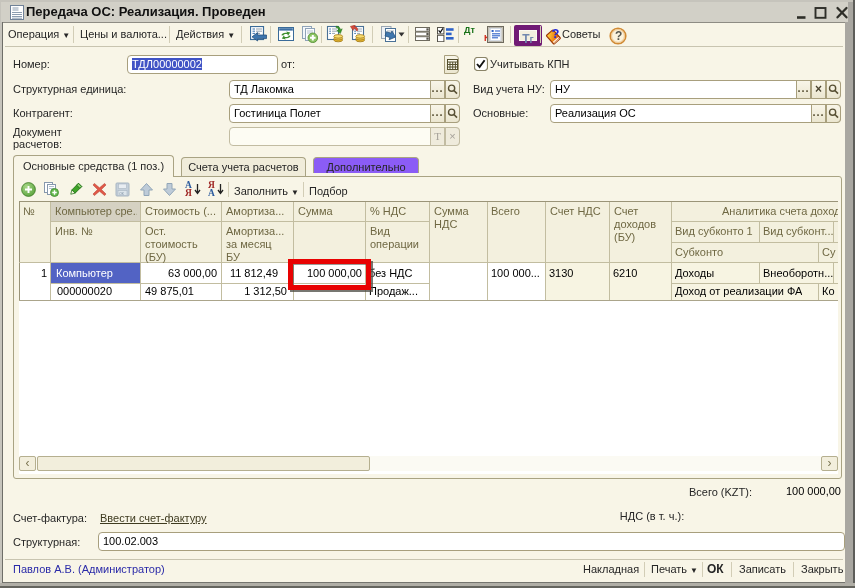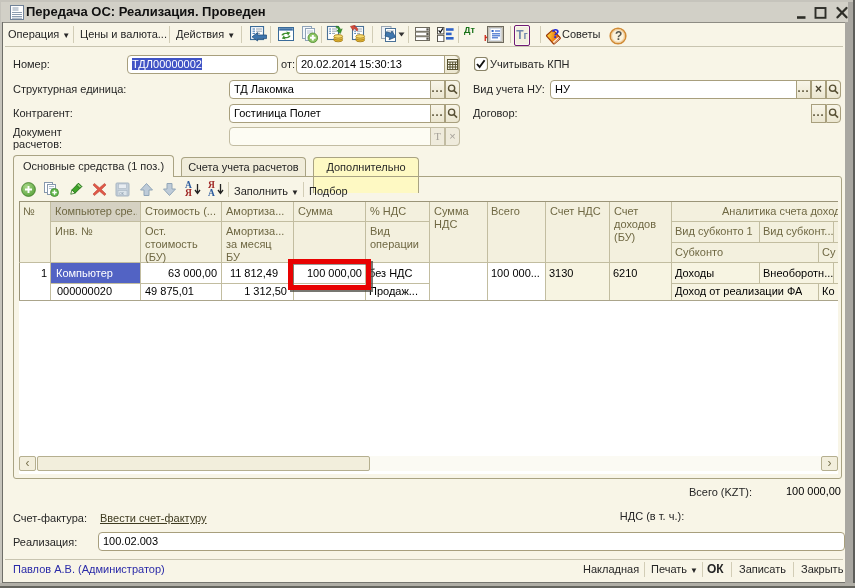--- a/index.html
+++ b/index.html
@@ -159,21 +159,21 @@
  <rect x="3.2" y="2.6" width="10.6" height="11.8" fill="#fff" stroke="#B8C4D4" stroke-width="0.5"></rect>
  <rect x="4.6" y="4" width="2" height="2" fill="#2E62C8"></rect>
  <g stroke="#2E62C8" stroke-width="1.1">
         <line x1="8" y1="5" x2="13" y2="5"></line>
         <line x1="5" y1="7.8" x2="13" y2="7.8"></line>
         <line x1="5" y1="9.8" x2="13" y2="9.8"></line>
         <line x1="5" y1="11.8" x2="11" y2="11.8"></line>
       </g>
 </svg>
 <div class="sep" style="left:510px;top:26px;height:17px"></div>
-<div class="ab" style="left:514px;top:25px;width:16px;height:21px;background:#F3EFDF;border:1px solid #701a75;border-radius:2px;box-sizing:border-box;text-align:center;font-size:12px;color:#7188AE;line-height:19px;font-weight:bold;box-shadow:inset 0 0 0 1px #FBF9F0">Т<span style="font-size:10px">г</span></div>
+<div class="ab" style="left:514px;top:25px;width:28px;height:21px;background:#F3EFDF;border:5px solid #701a75;border-radius:2px;box-sizing:border-box;text-align:center;font-size:12px;color:#7188AE;line-height:19px;font-weight:bold;box-shadow:inset 0 0 0 1px #FBF9F0">Т<span style="font-size:10px">г</span></div>
 <div class="sep" style="left:540px;top:26px;height:17px"></div>
 <svg class="ab" style="left:544px;top:25px" width="20" height="20" viewBox="0 0 20 20">
  <defs>
         <linearGradient id="bk" x1="0" y1="0" x2="0.6" y2="1">
           <stop offset="0" stop-color="#FFE24A"></stop>
           <stop offset="0.5" stop-color="#F49A1E"></stop>
           <stop offset="1" stop-color="#E05A10"></stop>
         </linearGradient>
       </defs>
  <g transform="rotate(-42 9 12)">
@@ -186,21 +186,20 @@
 <div class="tbtn" style="left:562px;top:24px">Советы</div>
 <svg class="ab" style="left:609px;top:27px" width="18" height="18" viewBox="0 0 18 18">
  <circle cx="9" cy="9" r="7.8" fill="#FBF3DE" stroke="#D08A34" stroke-width="1.6"></circle>
  <circle cx="9" cy="9" r="6.4" fill="none" stroke="#EFC388" stroke-width="1"></circle>
  <text x="6" y="13.2" font-family="Liberation Sans" font-size="12" font-weight="bold" fill="#55554D">?</text>
 </svg>
 
 <div class="ab" style="left:13px;top:58px">Номер:</div>
 <div class="inp" style="left:127px;top:55px;width:151px"><span style="background:#4053C5;color:#fff">ТДЛ00000002</span></div>
 <div class="ab" style="left:281px;top:58px">от:</div>
-<div class="inp" style="left:296px;top:55px;width:164px;padding-right:18px">20.02.2014 15:30:13</div>
 <div class="sb sbr" style="left:444px;top:55px"></div>
     <svg class="ab" style="left:447px;top:59px" width="11" height="11" viewBox="0 0 11 11">
       <g stroke="#55502E" stroke-width="1">
         <rect x="0.5" y="0.5" width="10" height="10" fill="#FBF9EE"></rect>
         <line x1="0" y1="3" x2="11" y2="3"></line>
         <line x1="0" y1="5.5" x2="11" y2="5.5"></line>
         <line x1="0" y1="8" x2="11" y2="8"></line>
         <line x1="3" y1="3" x2="3" y2="11"></line>
         <line x1="5.7" y1="3" x2="5.7" y2="11"></line>
         <line x1="8.4" y1="3" x2="8.4" y2="11"></line>
@@ -228,34 +227,35 @@
         <line x1="6.9" y1="6.5" x2="10" y2="9.6" stroke="#574F33" stroke-width="1.6"></line>
       </svg></div>
 
 <div class="ab" style="left:13px;top:107px">Контрагент:</div>
 <div class="inp" style="left:229px;top:104px;width:231px;padding-right:32px">Гостиница Полет</div>
 <div class="sb" style="left:430px;top:104px;letter-spacing:1px;font-weight:bold;color:#574F33;line-height:14px">...</div>
 <div class="sb sbr" style="left:445px;top:104px"><svg width="11" height="11" viewBox="0 0 11 11" style="margin-top:3px">
         <circle cx="4.6" cy="4.2" r="3.1" fill="none" stroke="#574F33" stroke-width="1.4"></circle>
         <line x1="6.9" y1="6.5" x2="10" y2="9.6" stroke="#574F33" stroke-width="1.6"></line>
       </svg></div>
-<div class="ab" style="left:473px;top:107px">Договор:</div>
+<div class="ab" style="left:473px;top:107px">Основные:</div>
+<div class="inp" style="left:550px;top:104px;width:291px;padding-right:32px">Реализация ОС</div>
 <div class="sb" style="left:811px;top:104px;letter-spacing:1px;font-weight:bold;color:#574F33;line-height:14px">...</div>
 <div class="sb sbr" style="left:826px;top:104px"><svg width="11" height="11" viewBox="0 0 11 11" style="margin-top:3px">
         <circle cx="4.6" cy="4.2" r="3.1" fill="none" stroke="#574F33" stroke-width="1.4"></circle>
         <line x1="6.9" y1="6.5" x2="10" y2="9.6" stroke="#574F33" stroke-width="1.6"></line>
       </svg></div>
 
 <div class="ab" style="left:13px;top:126px">Документ<br>расчетов:</div>
 <div class="inp" style="left:229px;top:127px;width:231px;border-color:#C2BCA2;background:#FDFCF3"></div>
 <div class="sb" style="left:430px;top:127px;background:#EFEBDC;border-color:#C2BCA2;color:#A5A199;font-family:'Liberation Serif',serif">T</div>
 <div class="sb sbr" style="left:445px;top:127px;background:#EFEBDC;border-color:#C2BCA2;color:#A5A199">×</div>
 
 <div class="ab" style="left:181px;top:157px;width:125px;height:20px;background:#F0ECDA;border:1px solid #A9A383;border-bottom:none;border-radius:4px 4px 0 0;box-sizing:border-box;text-align:center;line-height:19px">Счета учета расчетов</div>
-<div class="ab" style="left:313px;top:157px;width:106px;height:36px;background:#fef9c3;border:1px solid #A9A383;border-bottom:none;border-radius:4px 4px 0 0;box-sizing:border-box;text-align:center;line-height:19px">Дополнительно</div>
+<div class="ab" style="left:313px;top:157px;width:106px;height:16px;background:#8b5cf6;border:1px solid #A9A383;border-bottom:none;border-radius:4px 4px 0 0;box-sizing:border-box;text-align:center;line-height:19px">Дополнительно</div>
 
 <div class="ab" style="left:13px;top:176px;width:829px;height:303px;border:1px solid #A9A383;border-radius:0 3px 3px 3px;box-sizing:border-box"></div>
 <div class="ab" style="left:13px;top:155px;width:161px;height:22px;background:#F8F5E7;border:1px solid #A9A383;border-bottom:none;border-radius:4px 4px 0 0;box-sizing:border-box;text-align:center;line-height:20px">Основные средства (1 поз.)</div>
 
 <svg class="ab" style="left:21px;top:182px" width="15" height="15" viewBox="0 0 15 15">
  <defs>
         <radialGradient id="gadd" cx="0.35" cy="0.3" r="0.9">
           <stop offset="0" stop-color="#A8D888"></stop>
           <stop offset="1" stop-color="#4E9A30"></stop>
         </radialGradient>
@@ -386,21 +386,21 @@
 <div class="ab" style="left:19px;top:456px;width:17px;height:15px;background:#F2EEDC;border:1px solid #B5AF8F;border-radius:2px;box-sizing:border-box;text-align:center;line-height:12px;color:#7A7450;font-size:12px">‹</div>
 <div class="ab" style="left:37px;top:456px;width:333px;height:15px;background:#F2EEDC;border:1px solid #B5AF8F;border-radius:2px;box-sizing:border-box"></div>
 <div class="ab" style="left:821px;top:456px;width:17px;height:15px;background:#F2EEDC;border:1px solid #B5AF8F;border-radius:2px;box-sizing:border-box;text-align:center;line-height:12px;color:#7A7450;font-size:12px">›</div>
 
 <div class="ab" style="left:552px;top:486px;width:200px;text-align:right">Всего (KZT):</div>
 <div class="ab" style="left:641px;top:485px;width:200px;text-align:right;color:#000">100 000,00</div>
 <div class="ab" style="left:552px;top:510px;width:200px;text-align:center">НДС (в т. ч.):</div>
 
 <div class="ab" style="left:13px;top:512px">Счет-фактура:</div>
 <div class="ab" style="left:100px;top:512px;color:#3F3B20;text-decoration:underline">Ввести счет-фактуру</div>
-<div class="ab" style="left:13px;top:536px">Реализация:</div>
+<div class="ab" style="left:13px;top:536px">Структурная:</div>
 <div class="inp" style="left:98px;top:532px;width:747px">100.02.003</div>
 
 <div class="ab" style="left:5px;top:559px;width:838px;height:1px;background:#C8C4B0"></div>
 <div class="ab" style="left:13px;top:563px;color:#2A2AA8">Павлов А.В. (Администратор)</div>
 <div class="tbtn" style="left:583px;top:559px">Накладная</div>
 <div class="sep" style="left:644px;top:562px;height:15px"></div>
 <div class="tbtn" style="left:651px;top:559px">Печать <span style="font-size:8px">▼</span></div>
 <div class="sep" style="left:702px;top:562px;height:15px"></div>
 <div class="tbtn" style="left:707px;top:559px;font-weight:bold;font-size:12px">ОК</div>
 <div class="sep" style="left:731px;top:562px;height:15px"></div>

